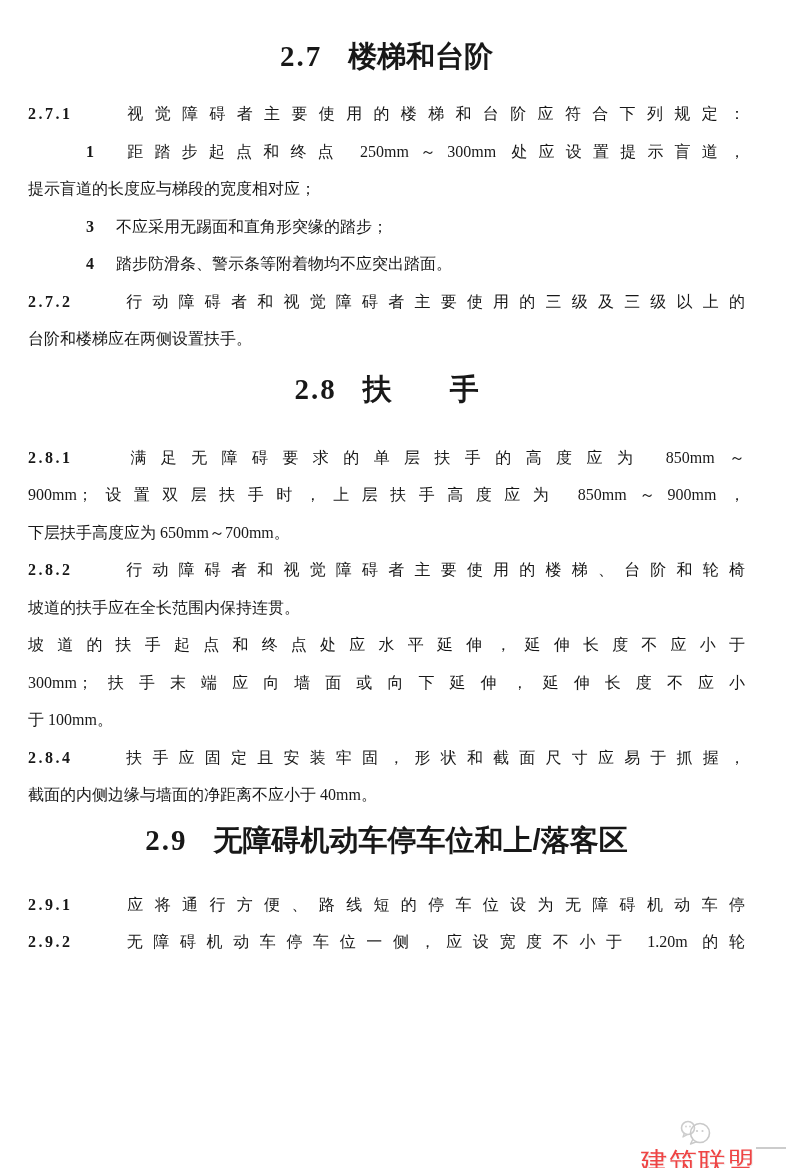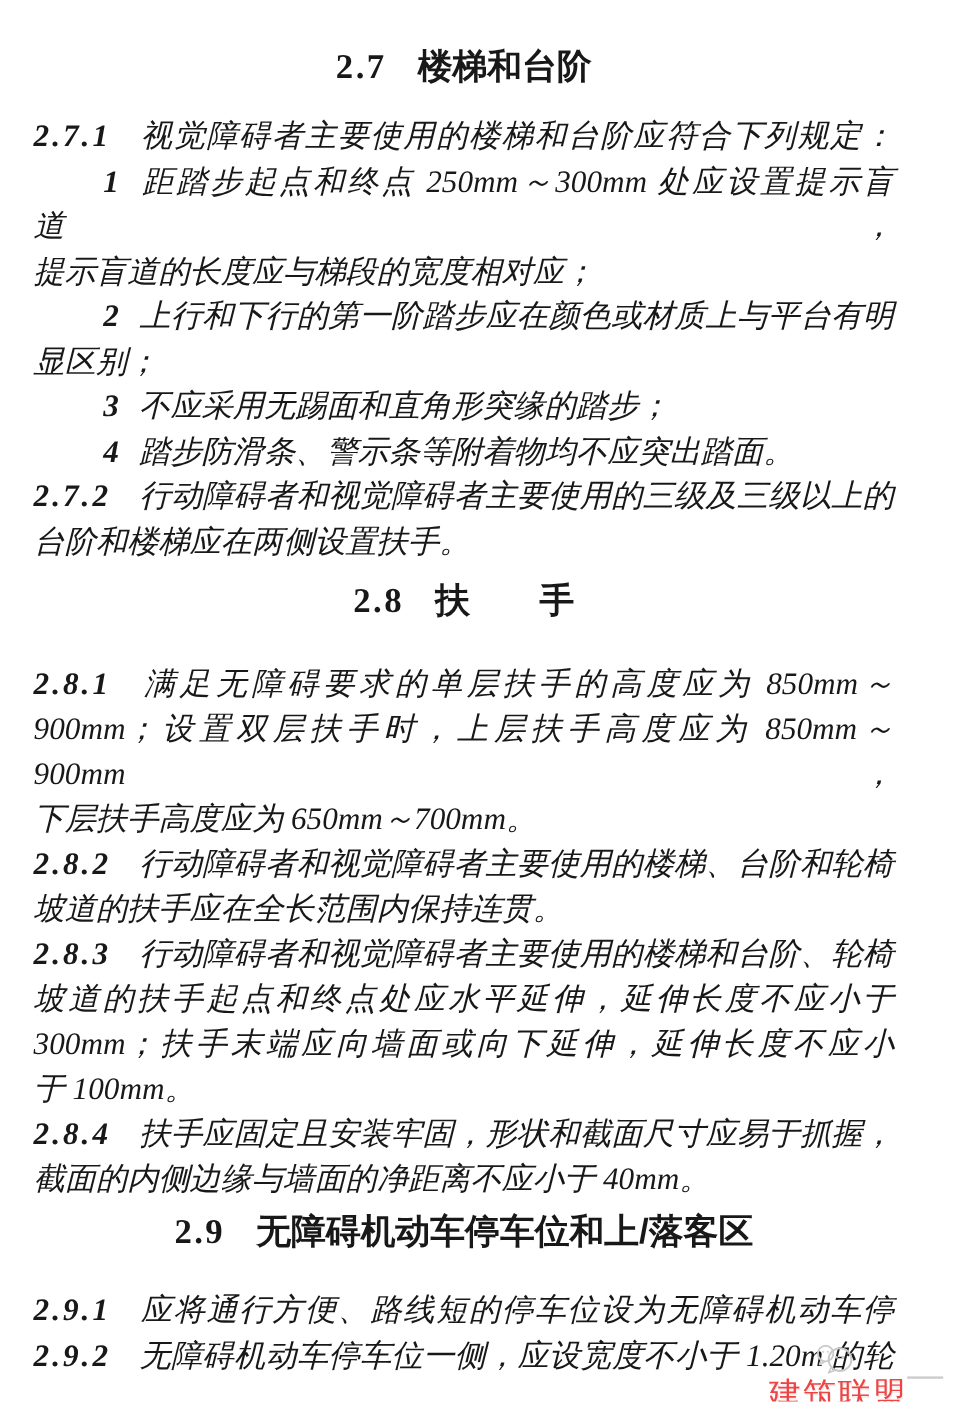--- a/index.html
+++ b/index.html
@@ -9,21 +9,21 @@
   .content{padding:40px 55px 0 28px;}
 
   .heading{text-align:center;font-size:29px;line-height:33px;font-weight:bold;
            font-family:"Liberation Sans","DejaVu Sans",sans-serif;}
   .heading .hnum{font-family:"Liberation Serif","DejaVu Serif",serif;
                  letter-spacing:2px;margin-right:26px;}
   .h27{margin:0 0 22px 0;}
   .h28{margin:15px 0 33px 0;}
   .h29{margin:10px 0 29px 0;}
 
-  .line{font-size:26px;line-height:37.5px;white-space:nowrap;font-style:italic;}
+  .line{font-size:16px;line-height:37.5px;white-space:nowrap;}
   .fill{text-align:justify;text-align-last:justify;white-space:normal;}
   .num{font-weight:bold;letter-spacing:2px;display:inline-block;}
   .art .num{width:88px;letter-spacing:2.5px;}
   .sub{text-indent:58px;}
   .sub .num{width:30px;text-indent:0;}
 
   .watermark{position:absolute;left:640px;top:1118px;display:flex;align-items:center;
              color:#ef4444;flex-direction:column;}
   .watermark .wtext{font-size:28px;line-height:30px;letter-spacing:1px;
                     font-family:"Liberation Sans","DejaVu Sans",sans-serif;
@@ -47,26 +47,20 @@
       </div>
     </div>
 
     <div>
       <div class="line sub fill">
         <span class="num">1</span><span>距踏步起点和终点 250mm～300mm 处应设置提示盲道，</span>
       </div>
       <div class="line">提示盲道的长度应与梯段的宽度相对应；</div>
     </div>
 
-    <div>
-      <div class="line sub fill">
-        <span class="num">2</span><span>上行和下行的第一阶踏步应在颜色或材质上与平台有明</span>
-      </div>
-      <div class="line">显区别；</div>
-    </div>
 
     <div>
       <div class="line sub">
         <span class="num">3</span><span>不应采用无踢面和直角形突缘的踏步；</span>
       </div>
     </div>
 
     <div>
       <div class="line sub">
         <span class="num">4</span><span>踏步防滑条、警示条等附着物均不应突出踏面。</span>
@@ -93,23 +87,20 @@
     </div>
 
     <div>
       <div class="line art fill">
         <span class="num">2.8.2</span><span>行动障碍者和视觉障碍者主要使用的楼梯、台阶和轮椅</span>
       </div>
       <div class="line">坡道的扶手应在全长范围内保持连贯。</div>
     </div>
 
     <div>
-      <div class="line art fill">
-        <span class="num">2.8.3</span><span>行动障碍者和视觉障碍者主要使用的楼梯和台阶、轮椅</span>
-      </div>
       <div class="line fill">坡道的扶手起点和终点处应水平延伸，延伸长度不应小于</div>
       <div class="line fill">300mm；扶手末端应向墙面或向下延伸，延伸长度不应小</div>
       <div class="line">于 100mm。</div>
     </div>
 
     <div>
       <div class="line art fill">
         <span class="num">2.8.4</span><span>扶手应固定且安装牢固，形状和截面尺寸应易于抓握，</span>
       </div>
       <div class="line">截面的内侧边缘与墙面的净距离不应小于 40mm。</div>

